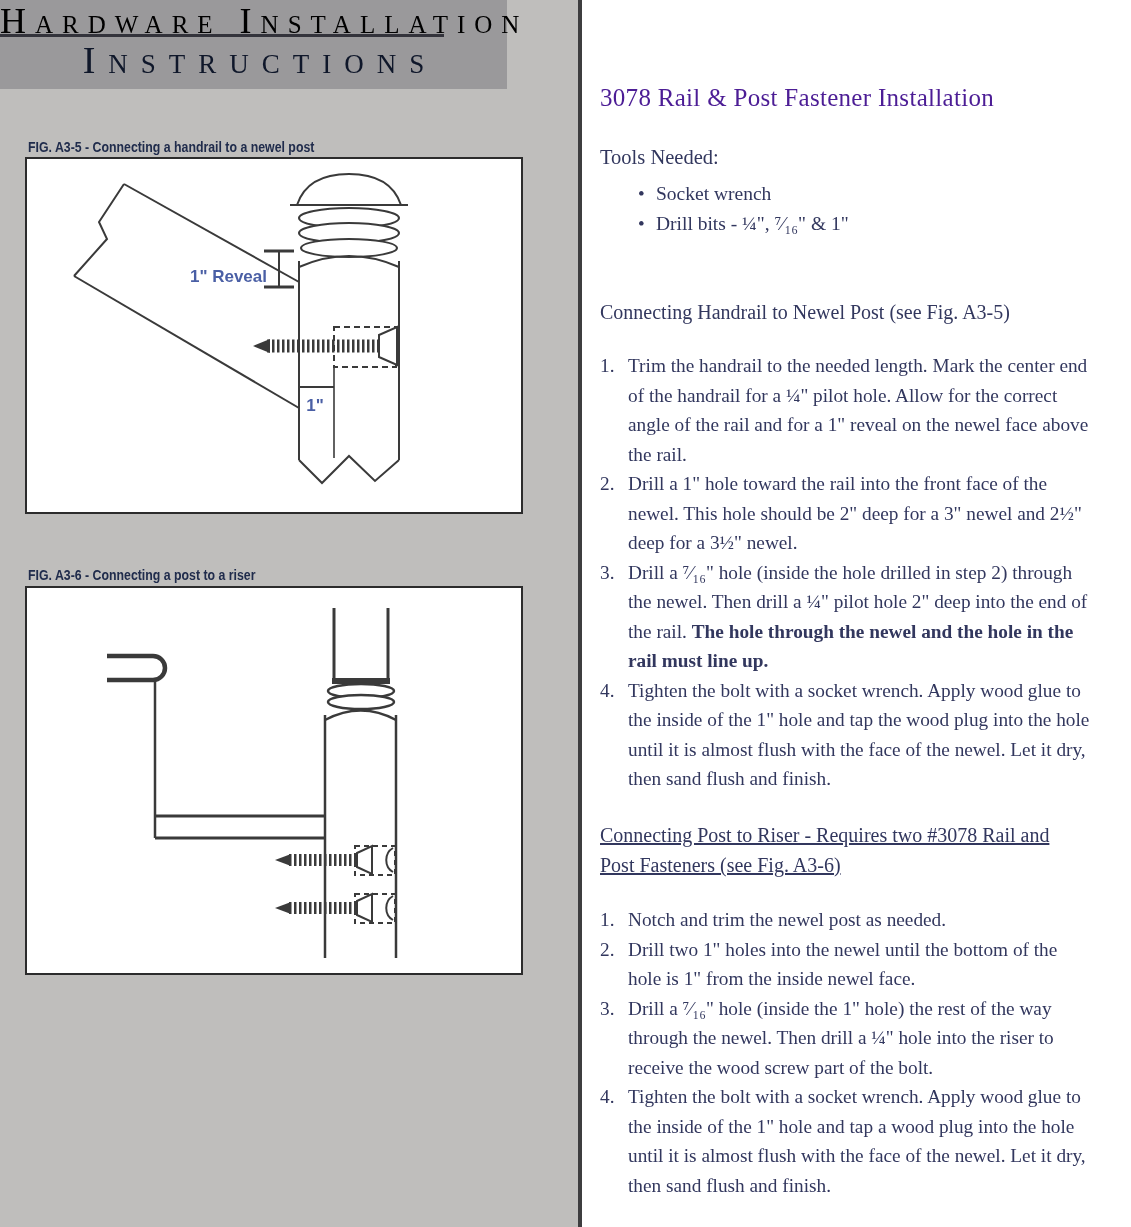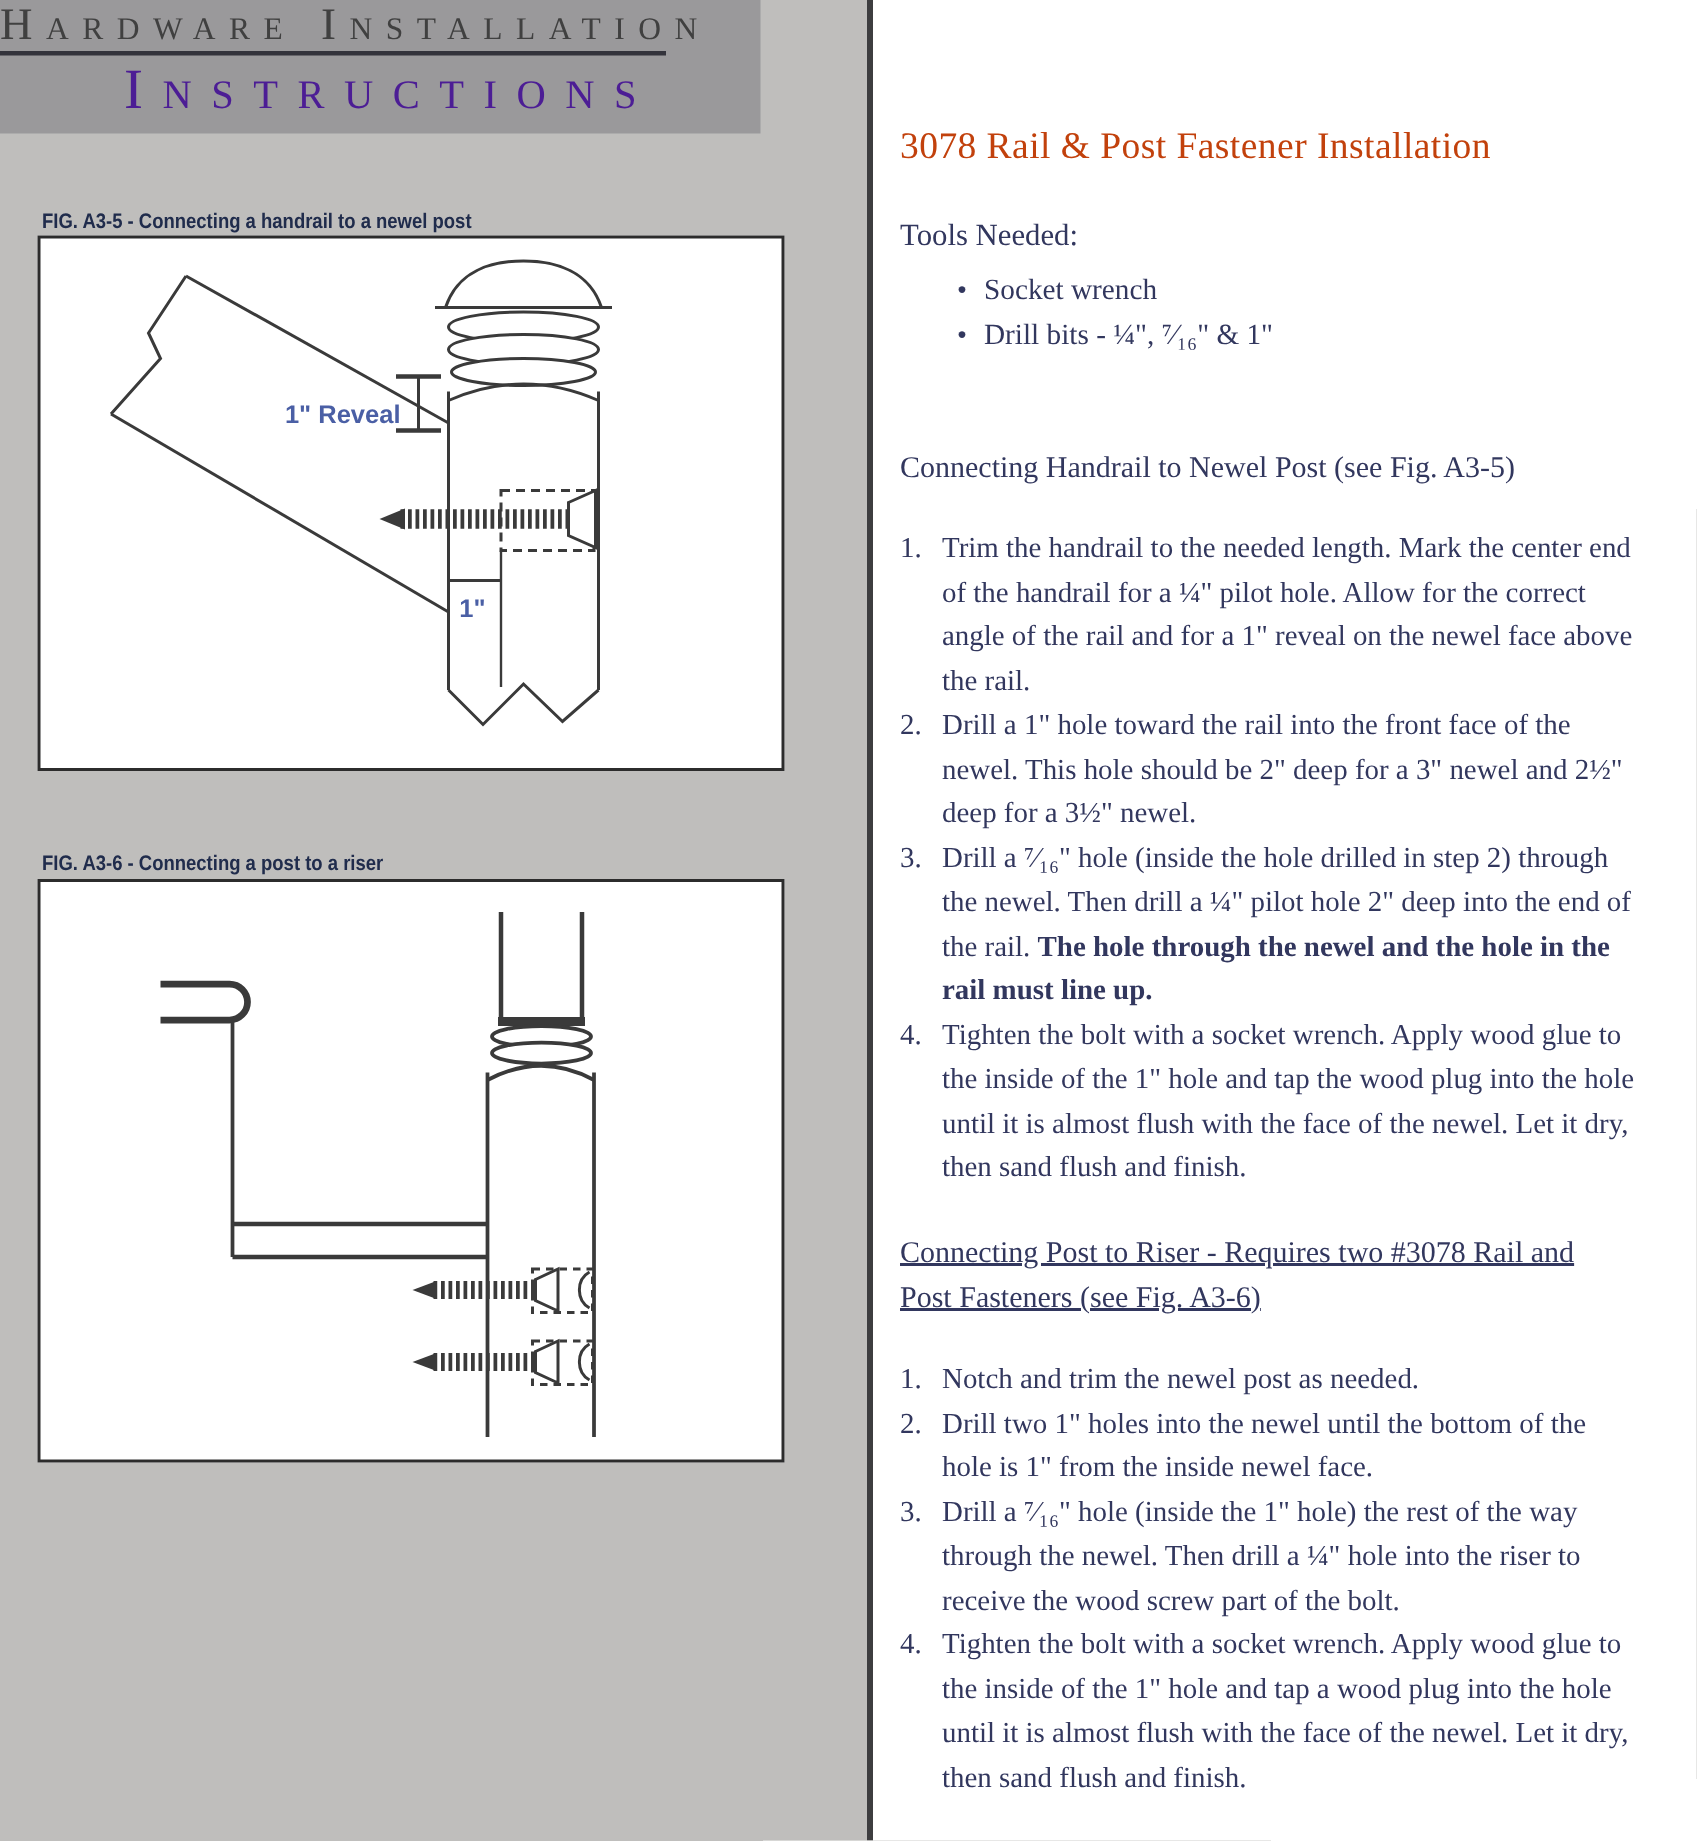--- a/index.html
+++ b/index.html
@@ -19,30 +19,30 @@
     background:#3d3d3f;
   }
 
   
   .header-band {
     position:absolute; left:0; top:0; width:507px; height:89px;
     background:#9a999b;
   }
   .hdr1 {
     position:absolute; top:0px; left:0; width:458px; text-align:center;
-    font-variant:small-caps; color:#404040; font-size:30px; letter-spacing:9px;
+    font-variant:small-caps; color:#000000; font-size:36px; letter-spacing:9px;
     white-space:nowrap;
   }
   .hdr-underline {
     position:absolute; top:34px; left:0; width:444px; height:3px;
     background:#33333b;
   }
   .hdr2 {
     position:absolute; top:38px; left:70px; width:380px; text-align:center;
-    font-variant:small-caps; color:#4c1d95; font-size:38px; letter-spacing:13px;
+    font-variant:small-caps; color:#0f172a; font-size:38px; letter-spacing:13px;
     white-space:nowrap;
   }
 
   
   .fig-caption {
     position:absolute; left:28px;
     font-family:"Liberation Sans","DejaVu Sans",sans-serif;
     font-weight:700; font-size:14px; color:#202c4c;
     transform:scaleX(0.88); transform-origin:left center;
     white-space:nowrap; letter-spacing:0px;
@@ -63,21 +63,21 @@
   }
 
   
   .right-col {
     position:absolute; left:582px; top:0; width:549px; height:1227px;
     background:#ffffff; color:#32375e;
   }
   .rc { position:absolute; left:18px; width:494px; }
 
   .doc-title {
-    top:84px; font-size:25px; color:#c2410c; letter-spacing:0.3px;
+    top:84px; font-size:25px; color:#4c1d95; letter-spacing:0.3px;
     white-space:nowrap;
   }
   .tools-heading { top:146px; font-size:20.5px; }
   .tools-list { top:179px; font-size:19.5px; }
   .tool-item { position:relative; padding-left:56px; line-height:30px;font-family:Liberation Serif, serif; }
   .bullet::before {
     content:"•"; position:absolute; left:38px; font-size:19px;
   }
   .sec-heading { font-size:20px; line-height:30px; }
   .sh1 { top:297px; }

